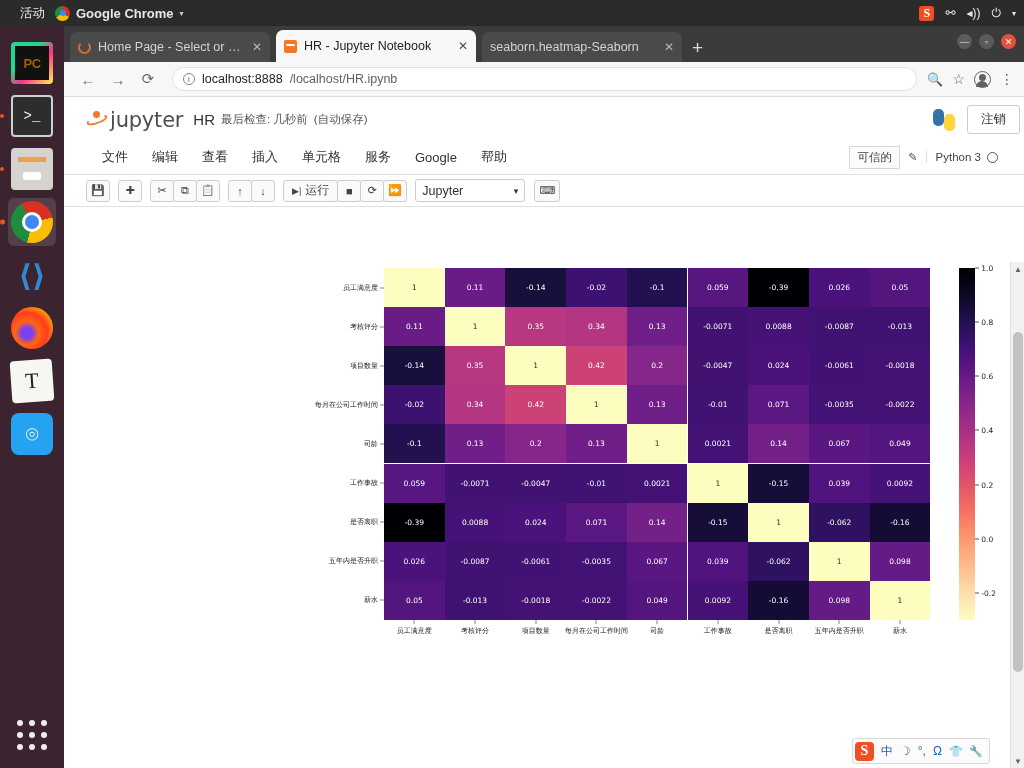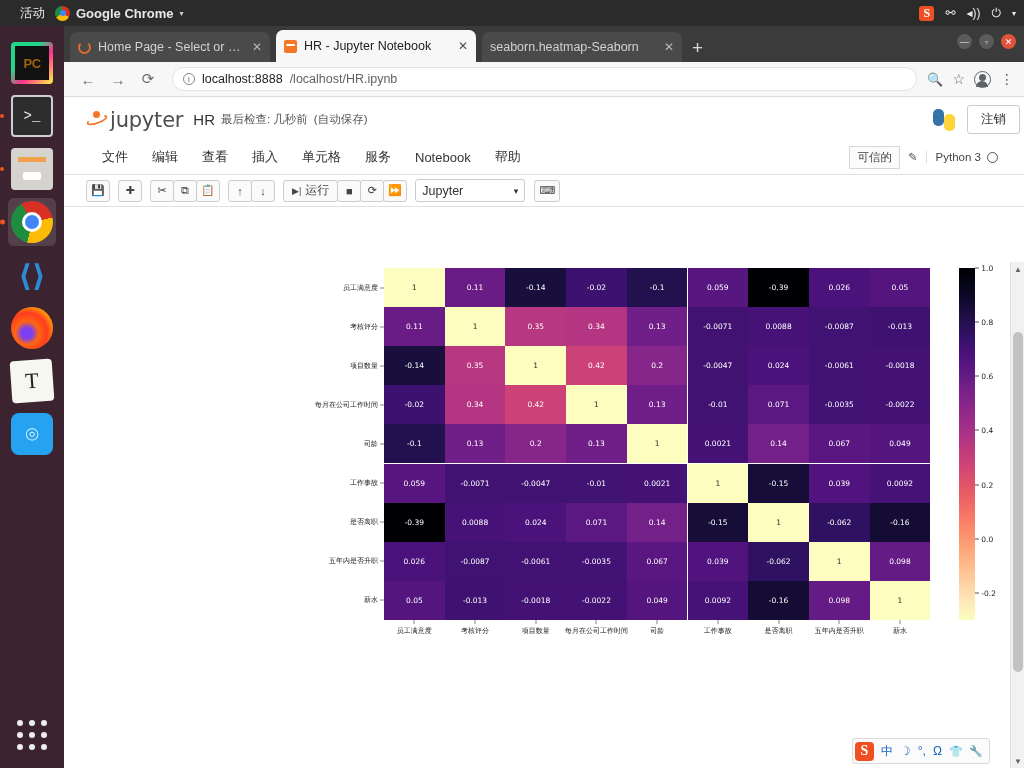--- a/index.html
+++ b/index.html
@@ -342,21 +342,21 @@
       </div>
     </div>
 
     <div id="menubar">
       <span class="mi">文件</span>
       <span class="mi">编辑</span>
       <span class="mi">查看</span>
       <span class="mi">插入</span>
       <span class="mi">单元格</span>
       <span class="mi">服务</span>
-      <span class="mi">Notebook</span>
+      <span class="mi">Google</span>
       <span class="mi">帮助</span>
       <div class="mb-right">
         <span class="trusted">可信的</span>
         <span class="pencil">✎</span>
         <span class="kernel">
           <span>Python 3</span>
           <span class="kernel-idle"></span>
         </span>
       </div>
     </div>

